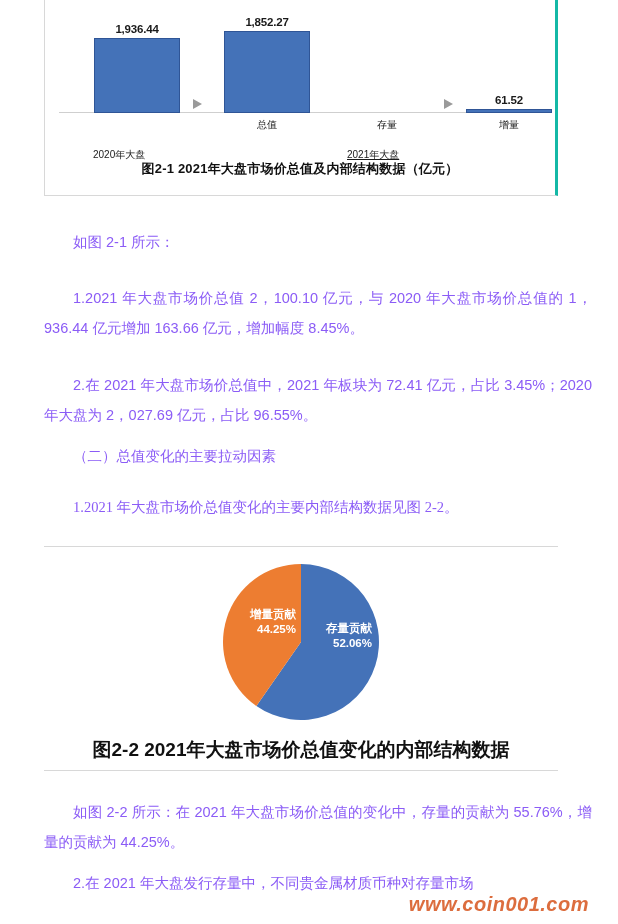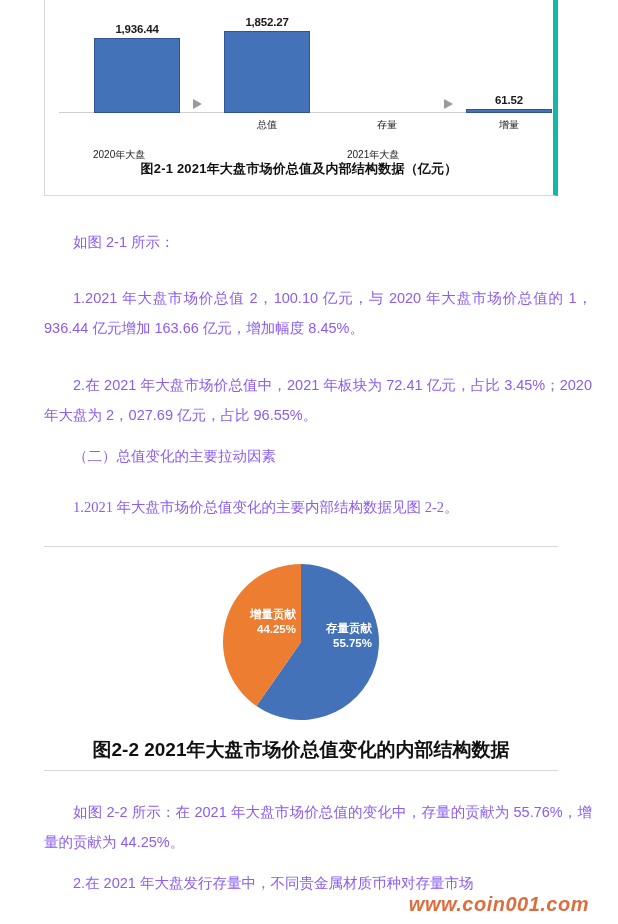--- a/index.html
+++ b/index.html
@@ -17,21 +17,21 @@
   }
 
   
   .fig1-wrap {
     position: absolute;
     left: 44px;
     top: 0px;
     width: 514px;
     height: 196px;
     border-left: 1px solid #d8d8d8;
-    border-right: 5px solid #14b8a6;
+    border-right: 3px solid #14b8a6;
     border-bottom: 1px solid #d8d8d8;
     background: #fff;
   }
   .fig1-plot {
     position: absolute;
     left: 0; top: 0;
     width: 514px;
     height: 140px;
   }
   .bar-col {
@@ -183,21 +183,21 @@
       <div class="bar-val">61.52</div>
       <div class="bar-rect" style="height:4px; width:86px;"></div>
     </div>
 
     <div class="bar-cap" style="left:170px; width:104px; bottom:8px;">总值</div>
     <div class="bar-cap" style="left:290px; width:104px; bottom:8px;">存量</div>
     <div class="bar-cap" style="left:412px; width:104px; bottom:8px;">增量</div>
   </div>
 
   <div class="grp-label" style="left:48px; top:148px;">2020年大盘</div>
-  <div class="grp-label" style="left:302px; top:148px;">2021年大盘</div>
+  <div class="grp-label" style="left:302px; top:148px;text-decoration:underline;">2021年大盘</div>
 
   <div class="fig1-caption">图2-1  2021年大盘市场价总值及内部结构数据（亿元）</div>
 </div>
 
 <div class="para indent" style="top:227px;">如图 2-1 所示：</div>
 
 <div class="para indent" style="top:283px; width:548px;">1.2021 年大盘市场价总值 2，100.10 亿元，与 2020 年大盘市场价总值的 1，936.44 亿元增加 163.66 亿元，增加幅度 8.45%。</div>
 
 <div class="para indent" style="top:370px; width:548px;">2.在 2021 年大盘市场价总值中，2021 年板块为 72.41 亿元，占比 3.45%；2020 年大盘为 2，027.69 亿元，占比 96.55%。</div>
 
@@ -208,21 +208,21 @@
 <div class="fig2-wrap">
   <div class="pie">
     <svg width="166" height="166" viewBox="0 0 166 166">
 
       <path d="M83 83 L83 5 A78 78 0 1 1 38.4 147.0 Z" fill="#4472b8"></path>
 
       <path d="M83 83 L38.4 147.0 A78 78 0 0 1 83 5 Z" fill="#ed7d31"></path>
     </svg>
     <div class="pie-lab" style="left:78px; top:62px; width:76px;">
       <div>存量贡献</div>
-      <div>55.75%</div>
+      <div>52.06%</div>
     </div>
     <div class="pie-lab" style="left:6px; top:48px; width:72px;">
       <div>增量贡献</div>
       <div>44.25%</div>
     </div>
   </div>
   <div class="fig2-caption">图2-2  2021年大盘市场价总值变化的内部结构数据</div>
 </div>
 
 <div class="para indent" style="top:797px; width:548px;">如图 2-2 所示：在 2021 年大盘市场价总值的变化中，存量的贡献为 55.76%，增量的贡献为 44.25%。</div>

